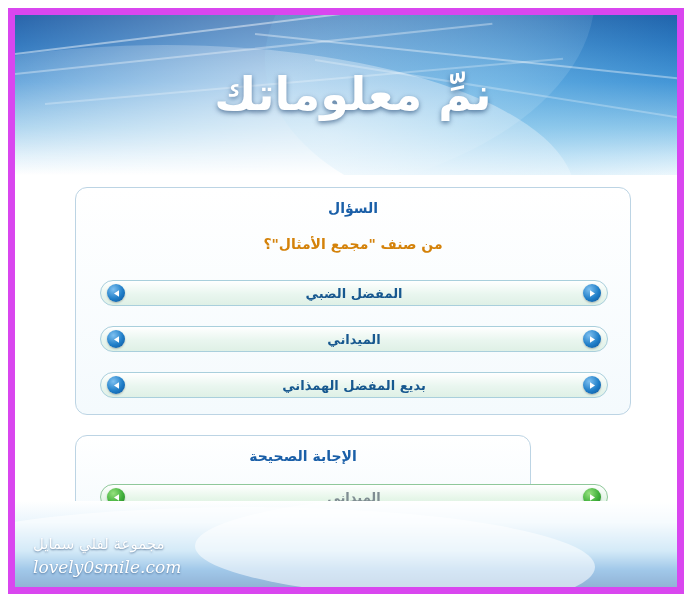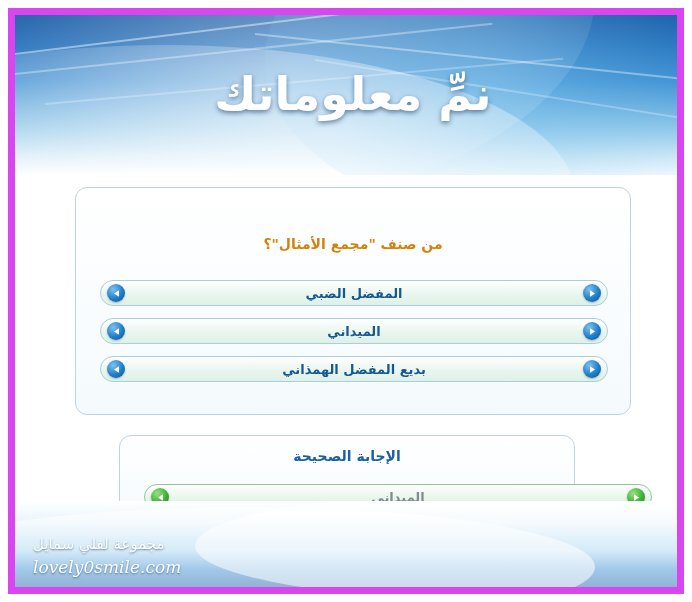--- a/index.html
+++ b/index.html
@@ -121,21 +121,20 @@
     left: 60px;
     top: 172px;
     width: 556px;
     height: 228px;
   }
   .panel-answer {
     left: 60px;
     top: 420px;
     width: 456px;
     height: 94px;
-    margin-left: 44px;
   }
 
   .panel-heading {
     position: absolute;
     left: 0;
     top: 12px;
     width: 100%;
     text-align: center;
     font-size: 14px;
     font-weight: bold;
@@ -159,21 +158,21 @@
   .options {
     position: absolute;
     left: 24px;
     top: 92px;
     width: 508px;
   }
   .option {
     position: relative;
     box-sizing: border-box;
     height: 26px;
-    margin-bottom: 12px;
+    margin-bottom: 20px;
     border: 1px solid #a9cfdc;
     border-radius: 13px;
     background: linear-gradient(180deg, #ffffff 0%, #e9f6ef 55%, #dff0e6 100%);
     display: flex;
     align-items: center;
     justify-content: center;
   }
   .option-label {
     font-size: 13px;
     font-weight: bold;
@@ -279,20 +278,21 @@
       <div class="streak s2"></div>
       <div class="streak s3"></div>
       <div class="streak s4"></div>
       <div class="streak s5"></div>
       <div class="banner-title">نمِّ معلوماتك</div>
     </div>
 
     <div class="watermark">lovely0smile.com</div>
 
     <div class="panel panel-question">
+      <div class="panel-heading">السؤال</div>
       <div class="question-text">من صنف "مجمع الأمثال"؟</div>
 
       <div class="options">
 
         <div class="option">
           <span class="arrow arrow-right arrow-blue">
             <svg width="9" height="9" viewBox="0 0 9 9">
                 <polygon points="7,4.5 2,1.3 2,7.7" fill="#ffffff"></polygon>
               </svg>
           </span>

